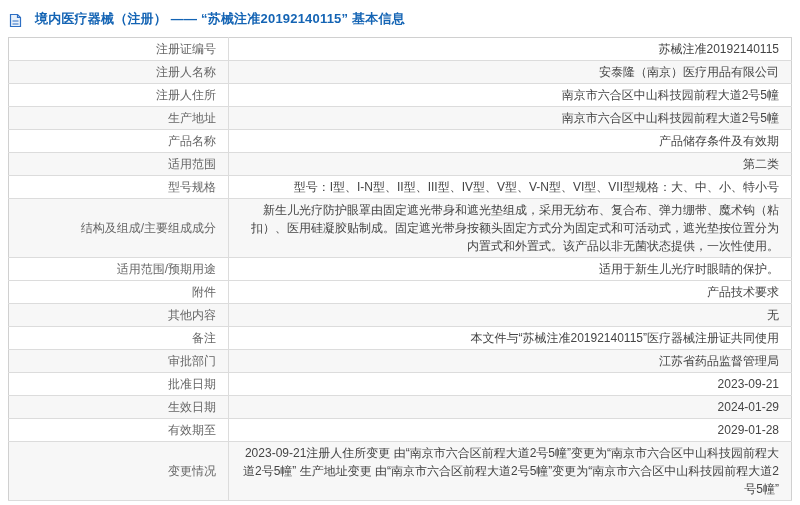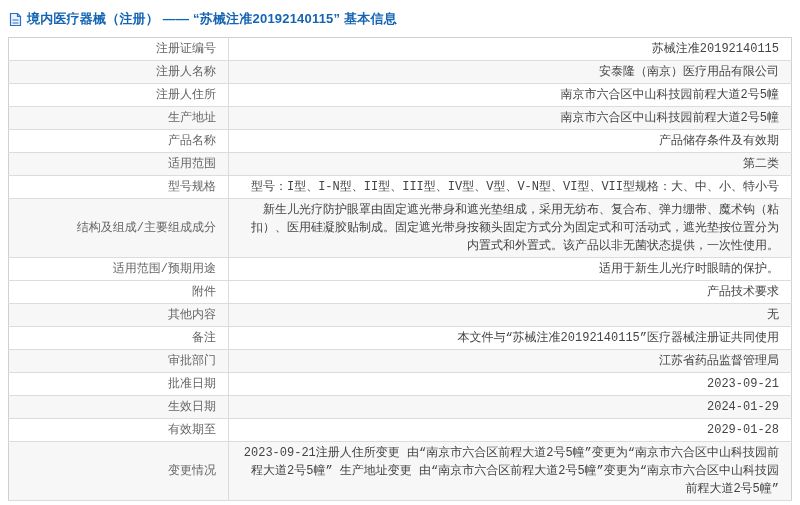--- a/index.html
+++ b/index.html
@@ -7,22 +7,22 @@
     width: 800px; height: 505px;
     background: #ffffff;
     font-family: "Liberation Sans", "DejaVu Sans", sans-serif;
     overflow: hidden;
   }
   .page { padding: 8px; }
 
   
   .header {
     display: flex;
-    align-items: center;
-    gap: 5px;
+    align-items: flex-end;
+    gap: 13px;
     padding: 2px 0 9px 1px;
   }
   .doc-icon { display: inline-flex; flex: 0 0 auto; }
   .page-title {
     font-size: 13px;
     font-weight: bold;
     color: #1464b4;
     letter-spacing: 0.2px;
   }
 
@@ -34,21 +34,20 @@
     border: 1px solid #d0d0d0;
     font-size: 12px;
   }
   table.info-table tr { height: 23px; background: #ffffff; }
   table.info-table tr.alt { background: #f7f7f7; }
   table.info-table td {
     border-bottom: 1px solid #dcdcdc;
     padding: 2px 12px;
     line-height: 18px;
     vertical-align: middle;
-    font-family: Liberation Mono, monospace;
   }
   td.label-cell {
     width: 220px;
     text-align: right;
     color: #666666;
     border-right: 1px solid #dcdcdc;
     white-space: nowrap;
   }
   td.value-cell {
     text-align: right;

